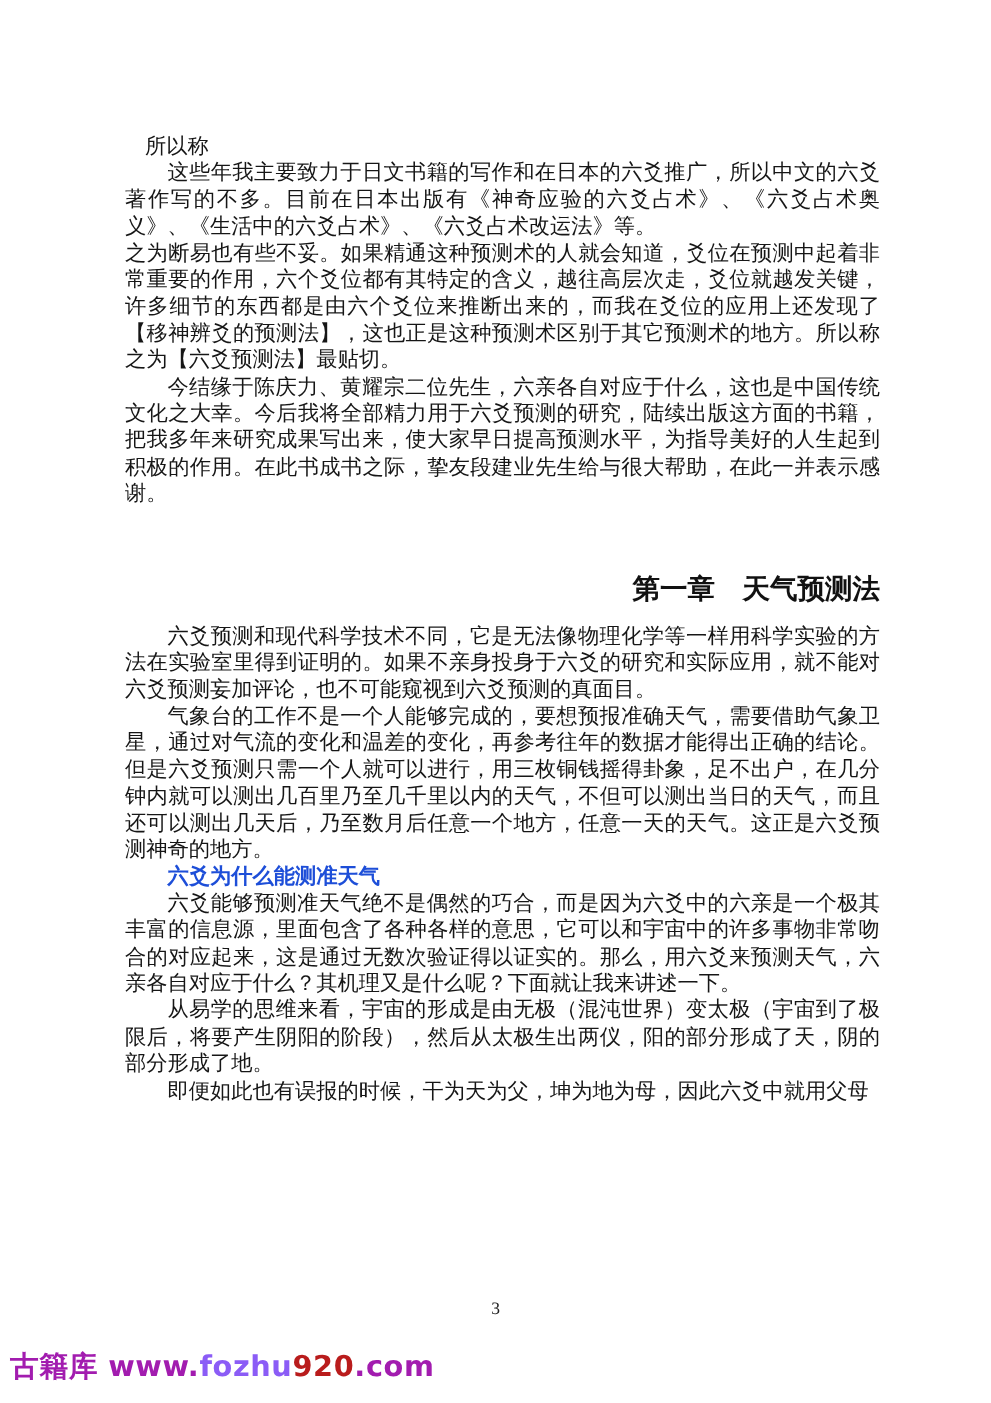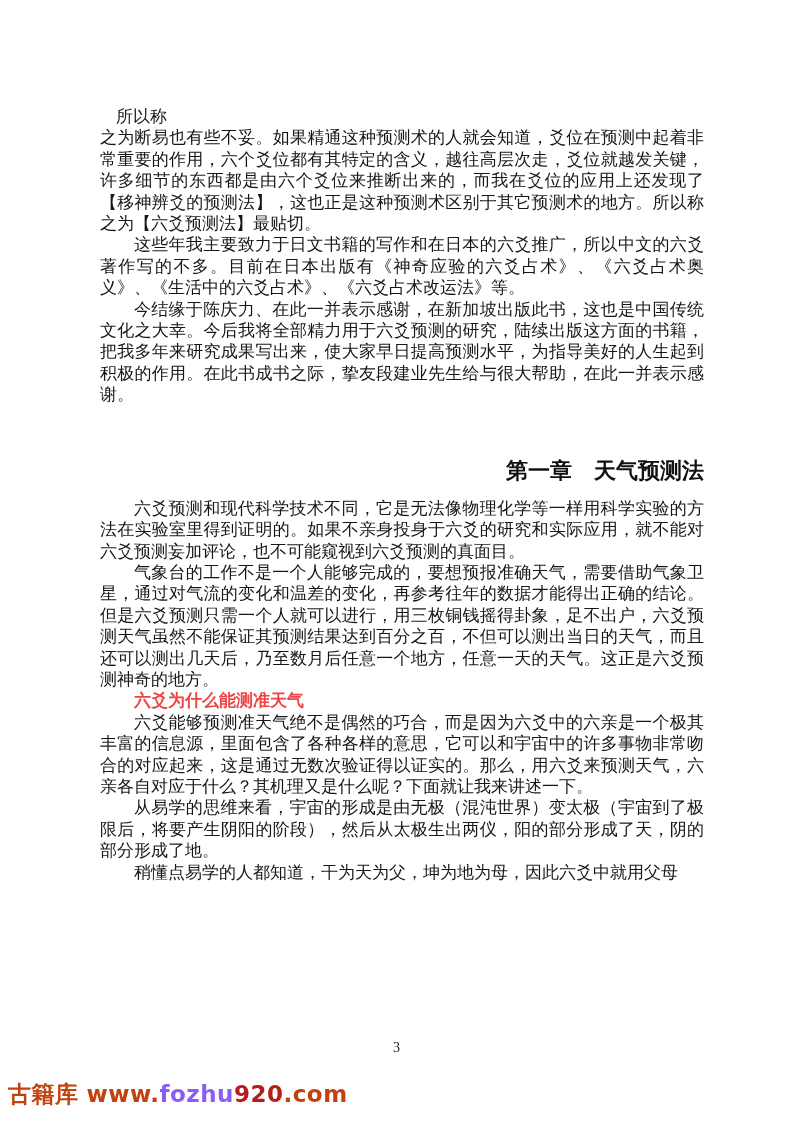--- a/index.html
+++ b/index.html
@@ -34,21 +34,21 @@
     line-height: 30px;
     color: #111;
   }
   .subhead {
     font-size: 17px;
     font-weight: bold;
     line-height: 21.4px;
     margin: 0;
     text-indent: 2em;
     text-align: left;
-    color: #ef4444;
+    color: #1d4ed8;
   }
 
   .page-number {
     position: absolute;
     left: 0; right: 0;
     top: 1040px;
     text-align: center;
     font-size: 14px;
     color: #222;
   }
@@ -56,46 +56,46 @@
   .watermark {
     position: absolute;
     left: 8px; top: 1081px;
     font-family: "DejaVu Sans", "Liberation Sans", sans-serif;
     font-weight: bold;
     font-size: 23px;
     letter-spacing: 0.5px;
     white-space: nowrap;
     line-height: 26px;
   }
-  .wm-dark  { color: #c2410c; }
+  .wm-dark  { color: #a21caf; }
   .wm-green { color: #8b5cf6; }
   .wm-red   { color: #b91c1c; }
   .wm-site  { margin-right: 8px; }
 </style>
 </head>
 <body>
 
 <div class="page">
 
   <div class="body-text">
     <p class="cont-line">所以称</p>
+    <p class="para">这些年我主要致力于日文书籍的写作和在日本的六爻推广，所以中文的六爻著作写的不多。目前在日本出版有《神奇应验的六爻占术》、《六爻占术奥义》、《生活中的六爻占术》、《六爻占术改运法》等。</p>
     <p class="para noindent">之为断易也有些不妥。如果精通这种预测术的人就会知道，爻位在预测中起着非常重要的作用，六个爻位都有其特定的含义，越往高层次走，爻位就越发关键，许多细节的东西都是由六个爻位来推断出来的，而我在爻位的应用上还发现了【移神辨爻的预测法】，这也正是这种预测术区别于其它预测术的地方。所以称之为【六爻预测法】最贴切。</p>
-    <p class="para">这些年我主要致力于日文书籍的写作和在日本的六爻推广，所以中文的六爻著作写的不多。目前在日本出版有《神奇应验的六爻占术》、《六爻占术奥义》、《生活中的六爻占术》、《六爻占术改运法》等。</p>
-    <p class="para">今结缘于陈庆力、在此一并表示感谢，在新加坡出版此书，这也是中国传统文化之大幸。今后我将全部精力用于六爻预测的研究，陆续出版这方面的书籍，把我多年来研究成果写出来，使大家早日提高预测水平，为指导美好的人生起到积极的作用。在此书成书之际，挚友段建业先生给与很大帮助，在此一并表示感谢。</p>
+    <p class="para">今结缘于陈庆力、黄耀宗二位先生，六亲各自对应于什么，这也是中国传统文化之大幸。今后我将全部精力用于六爻预测的研究，陆续出版这方面的书籍，把我多年来研究成果写出来，使大家早日提高预测水平，为指导美好的人生起到积极的作用。在此书成书之际，挚友段建业先生给与很大帮助，在此一并表示感谢。</p>
 
     <h1 class="chapter">第一章　天气预测法</h1>
 
     <p class="para">六爻预测和现代科学技术不同，它是无法像物理化学等一样用科学实验的方法在实验室里得到证明的。如果不亲身投身于六爻的研究和实际应用，就不能对六爻预测妄加评论，也不可能窥视到六爻预测的真面目。</p>
-    <p class="para">气象台的工作不是一个人能够完成的，要想预报准确天气，需要借助气象卫星，通过对气流的变化和温差的变化，再参考往年的数据才能得出正确的结论。但是六爻预测只需一个人就可以进行，用三枚铜钱摇得卦象，足不出户，六爻预测天气虽然不能保证其预测结果达到百分之百，不但可以测出当日的天气，而且还可以测出几天后，乃至数月后任意一个地方，任意一天的天气。这正是六爻预测神奇的地方。</p>
+    <p class="para">气象台的工作不是一个人能够完成的，要想预报准确天气，需要借助气象卫星，通过对气流的变化和温差的变化，再参考往年的数据才能得出正确的结论。但是六爻预测只需一个人就可以进行，用三枚铜钱摇得卦象，足不出户，在几分钟内就可以测出几百里乃至几千里以内的天气，不但可以测出当日的天气，而且还可以测出几天后，乃至数月后任意一个地方，任意一天的天气。这正是六爻预测神奇的地方。</p>
 
     <h2 class="subhead">六爻为什么能测准天气</h2>
 
     <p class="para">六爻能够预测准天气绝不是偶然的巧合，而是因为六爻中的六亲是一个极其丰富的信息源，里面包含了各种各样的意思，它可以和宇宙中的许多事物非常吻合的对应起来，这是通过无数次验证得以证实的。那么，用六爻来预测天气，六亲各自对应于什么？其机理又是什么呢？下面就让我来讲述一下。</p>
     <p class="para">从易学的思维来看，宇宙的形成是由无极（混沌世界）变太极（宇宙到了极限后，将要产生阴阳的阶段），然后从太极生出两仪，阳的部分形成了天，阴的部分形成了地。</p>
-    <p class="para">稍懂点易学的人都知道，干为天为父，坤为地为母，因此六爻中就用父母</p>
+    <p class="para">即便如此也有误报的时候，干为天为父，坤为地为母，因此六爻中就用父母</p>
   </div>
 
   <div class="page-number">3</div>
 
   <div class="watermark">
     <span class="wm-dark wm-site">古籍库</span><span class="wm-dark">www.</span><span class="wm-green">fozhu</span><span class="wm-red">920</span><span class="wm-dark">.com</span>
   </div>
 
 </div>
 

